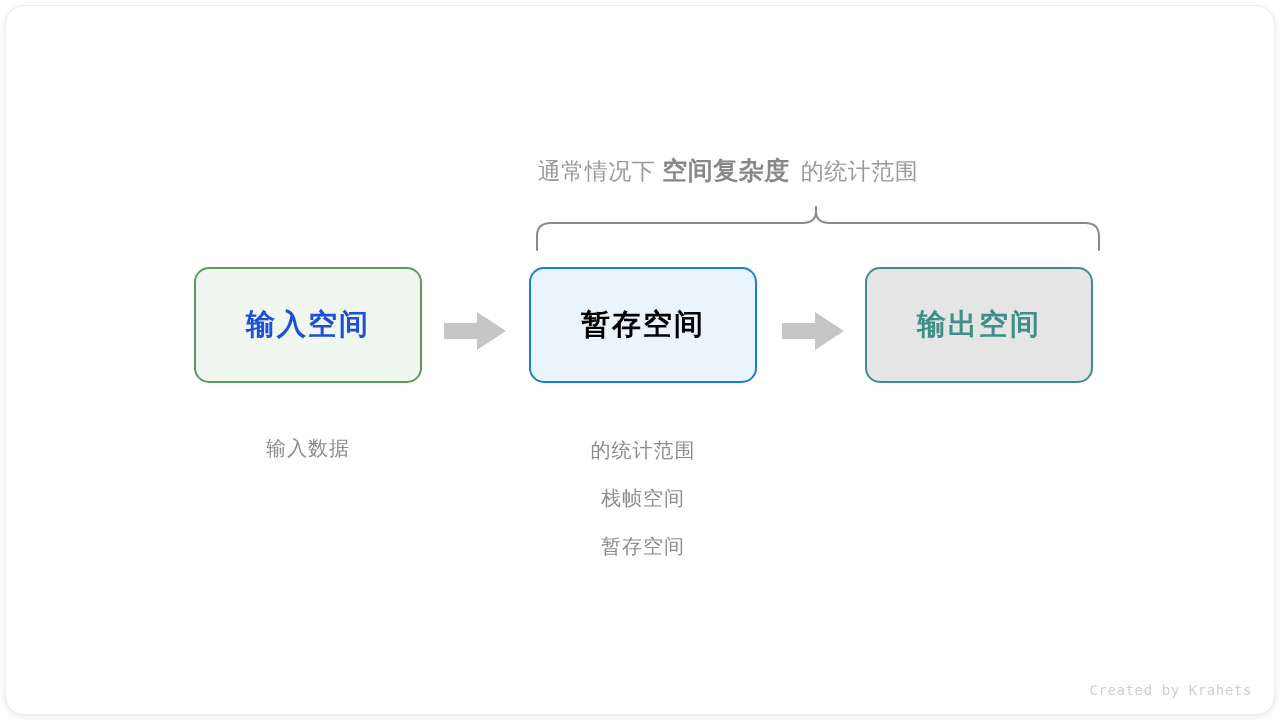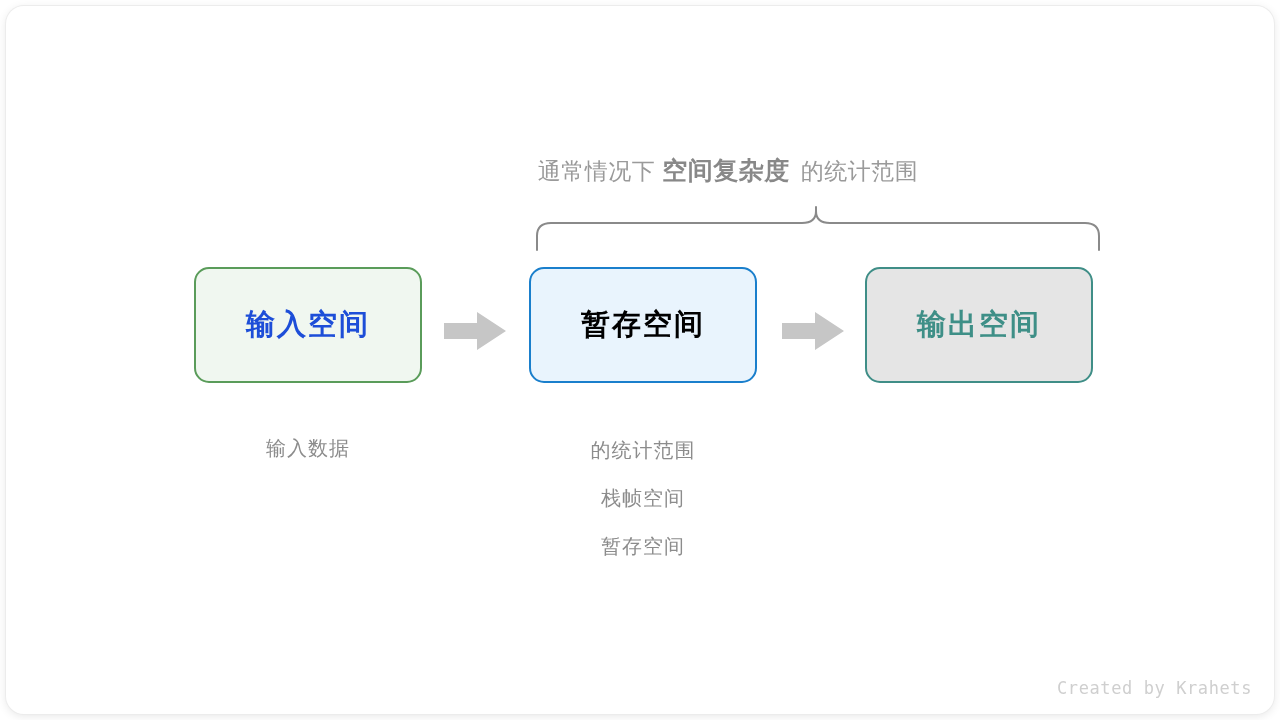--- a/index.html
+++ b/index.html
@@ -105,21 +105,21 @@
   .cap-input  { left: 184px; font-family: Liberation Mono, monospace; }
   .cap-temp   { left: 519px; }
   .cap-output { left: 855px; }
 
   
   .credit {
     position: absolute;
     right: 26px;
     bottom: 16px;
     font-family: "DejaVu Sans Mono", "Liberation Mono", monospace;
-    font-size: 17px;
+    font-size: 14px;
     color: #cfcfcf;
     letter-spacing: 0.6px;
   }
 </style>
 </head>
 <body>
 
 <div class="card">
   <div class="stage">
 

